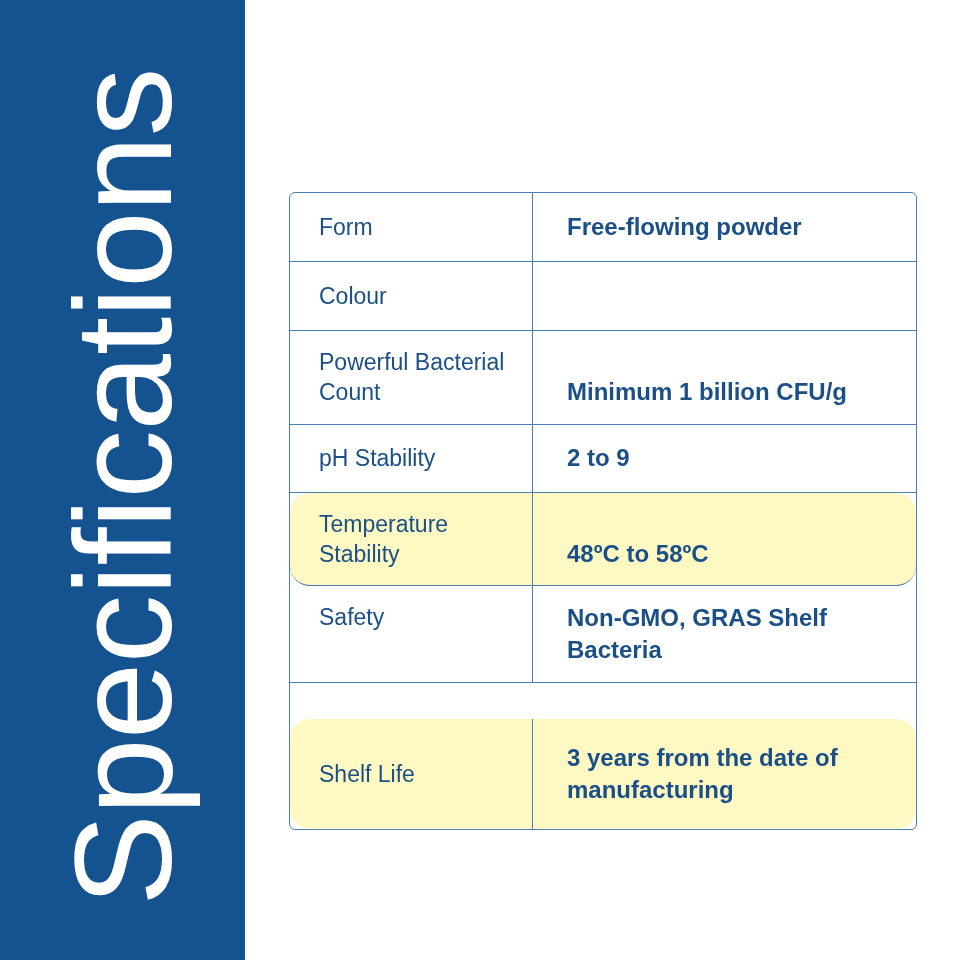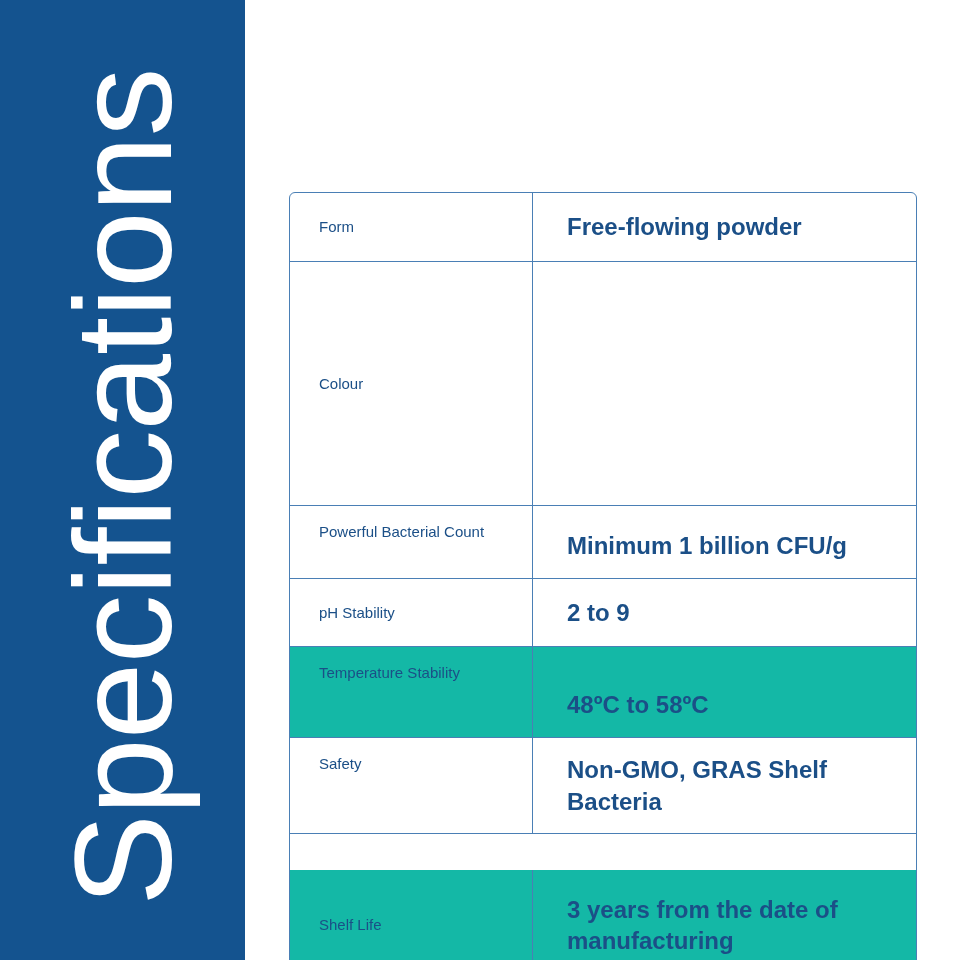--- a/index.html
+++ b/index.html
@@ -66,49 +66,50 @@
   .spec-row {
     display: flex;
     align-items: stretch;
     border-bottom: 1px solid #4a7fb5;
   }
   .spec-row:last-child {
     border-bottom: none;
     margin-top: 36px;
   }
   .spec-row.shaded {
-    background: #14b8a6;
+    background: #fef9c3;
+    border-radius: 20px;
   }
   .spec-cell-label {
     width: 243px;
     flex: 0 0 243px;
     border-right: 1px solid #4a7fb5;
     box-sizing: border-box;
     padding: 16px 0 16px 29px;
     display: flex;
     align-items: center;
     color: #1b4f87;
-    font-size: 15px;
+    font-size: 23px;
     line-height: 1.32;
     font-weight: 400;
   }
   .spec-cell-value {
     flex: 1 1 auto;
     box-sizing: border-box;
     padding: 16px 18px 16px 34px;
     display: flex;
     align-items: center;
     color: #1b4f87;
     font-size: 24px;
     line-height: 1.32;
     font-weight: 700;
   }
   
   .h1 { min-height: 68px; }
-  .h2 { min-height: 68px; flex-direction: column; }
+  .h2 { min-height: 68px; }
   .h3 { min-height: 72px; }
   .h4 { min-height: 67px; }
   .h5 { min-height: 90px; }
   .h6 { min-height: 92px; }
   .h7 { min-height: 110px; }
 
   .v-bottom { align-items: flex-end; }
   .v-top { align-items: flex-start; }
   .v-center { align-items: center; }
 </style>

